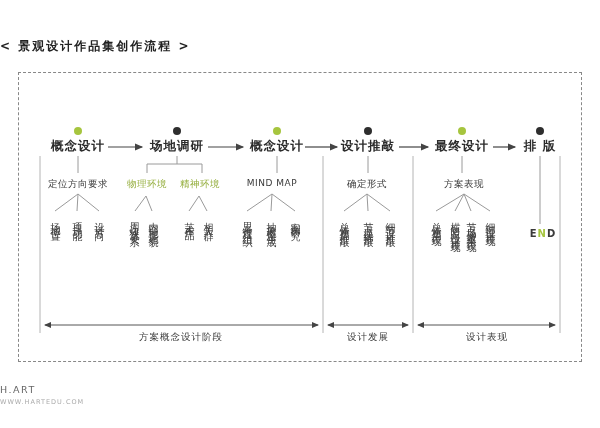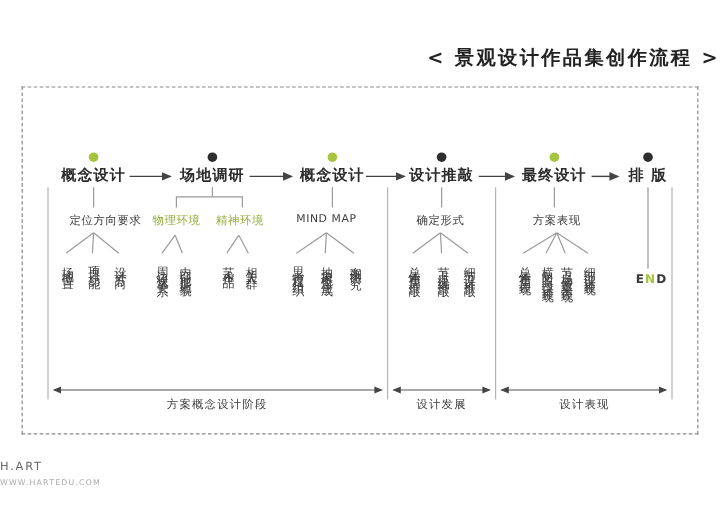--- a/index.html
+++ b/index.html
@@ -1,22 +1,22 @@
 <!DOCTYPE html>
 <html style="--accent-green: #a6c53e; --green-text: #93ad3a; --dot-dark: #2e2e2e;"><head>
 <meta charset="utf-8">
 <style>
   html,body { margin:0; padding:0; background:#fff; }
   .canvas {
     position:relative; width:600px; height:428px; background:#ffffff;
     font-family:"DejaVu Sans","Liberation Sans",sans-serif; overflow:hidden;
   }
   .title {
-    position:absolute; top:38px; left:0; width:600px; text-align:right;
-    font-size:16px; font-weight:bold; letter-spacing:2px; color:#222;
+    position:absolute; top:38px; left:0; width:600px; text-align:left;
+    font-size:12px; font-weight:bold; letter-spacing:2px; color:#222;
   }
   .frame {
     position:absolute; left:18px; top:72px; width:562px; height:288px;
     border:1px dashed #888;
   }
   svg.lines { position:absolute; left:0; top:0; }
   .dot-green { fill:var(--accent-green); }
   .dot-black { fill:var(--dot-dark); }
   .conn { stroke:#9a9a9a; stroke-width:1; fill:none; }
   .sep  { stroke:#b4b4b4; stroke-width:1; }
@@ -112,21 +112,21 @@
     <line class="phase-arrow" x1="418" y1="325" x2="555" y2="325" marker-start="url(#ah)" marker-end="url(#ah)"></line>
   </svg>
 
   <div class="stage" style="left:38px">概念设计</div>
   <div class="stage" style="left:137px">场地调研</div>
   <div class="stage" style="left:237px">概念设计</div>
   <div class="stage" style="left:328px">设计推敲</div>
   <div class="stage" style="left:422px">最终设计</div>
   <div class="stage" style="left:500px">排 版</div>
 
-  <div class="sub" style="left:48px">定位方向要求</div>
+  <div class="sub" style="left:38px">定位方向要求</div>
   <div class="sub green" style="left:117px;width:60px">物理环境</div>
   <div class="sub green" style="left:170px;width:60px">精神环境</div>
   <div class="sub" style="left:232px;font-size:9px">MIND MAP</div>
   <div class="sub" style="left:337px;width:60px">确定形式</div>
   <div class="sub" style="left:434px;width:60px">方案表现</div>
 
   <div class="vtext" style="left:48px">场地位置</div>
   <div class="vtext" style="left:70px">项目功能</div>
   <div class="vtext" style="left:92px">设计方向</div>
 

